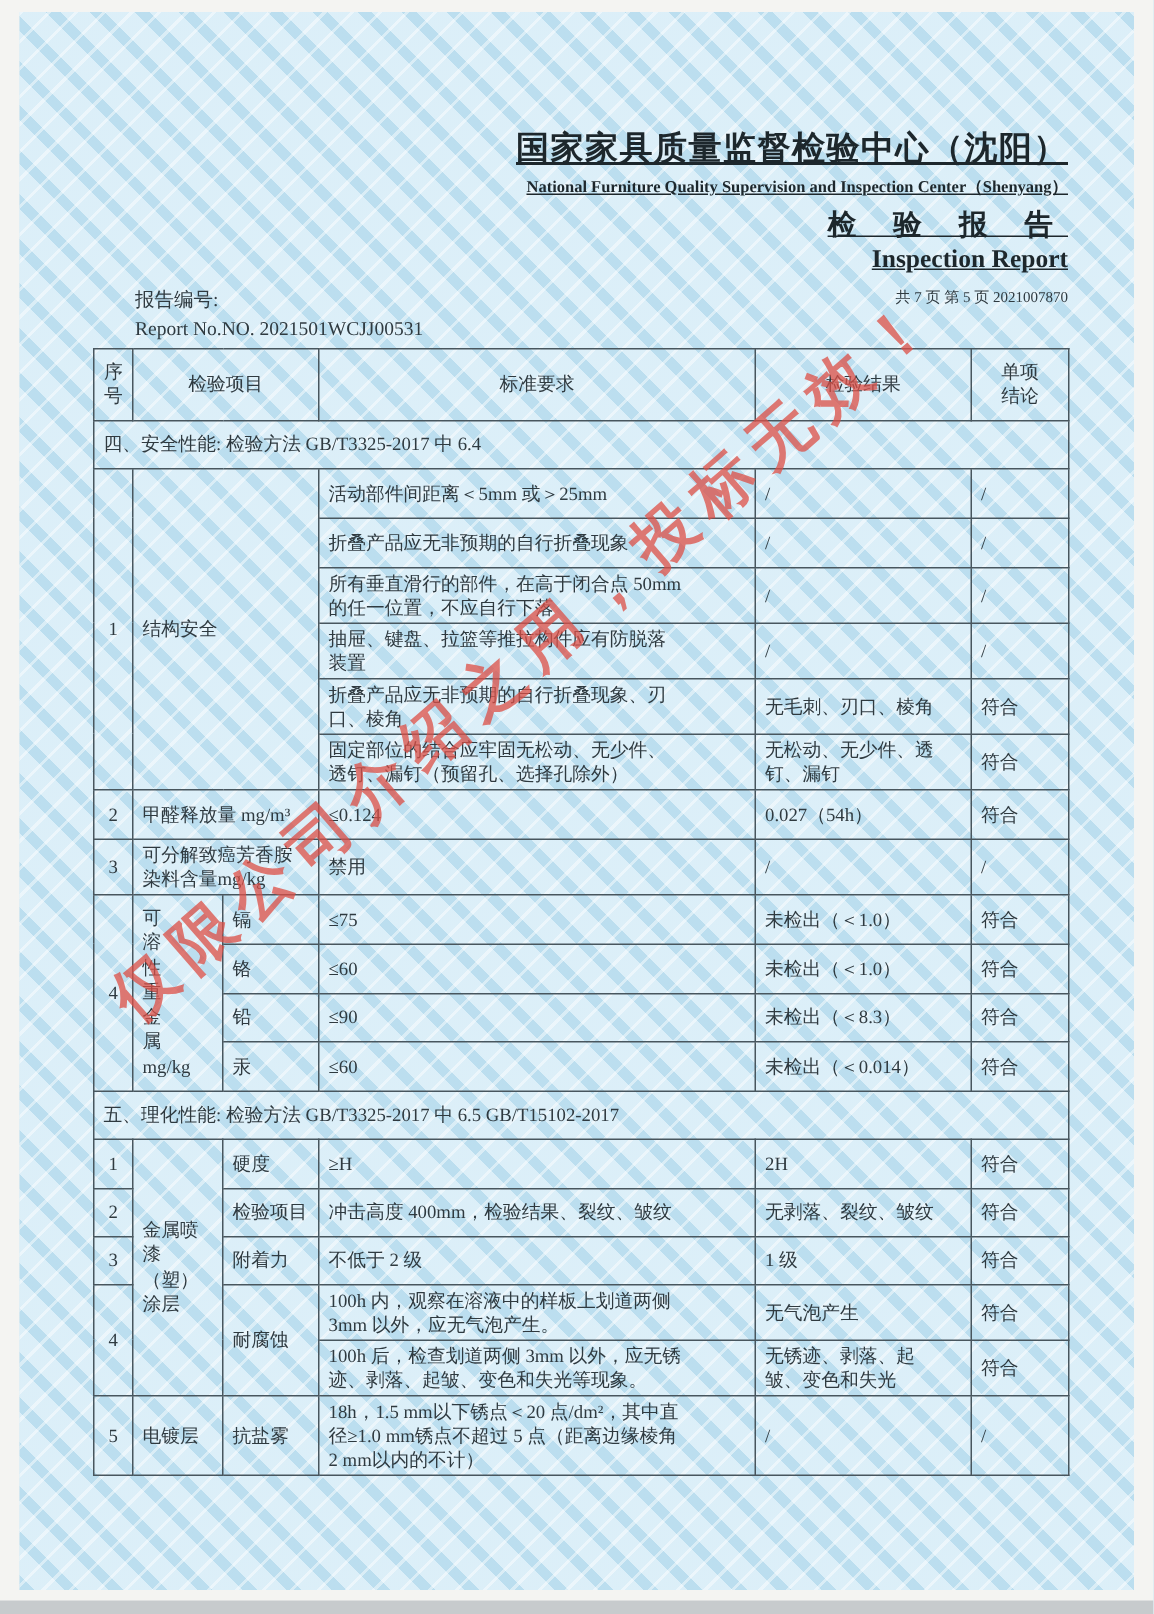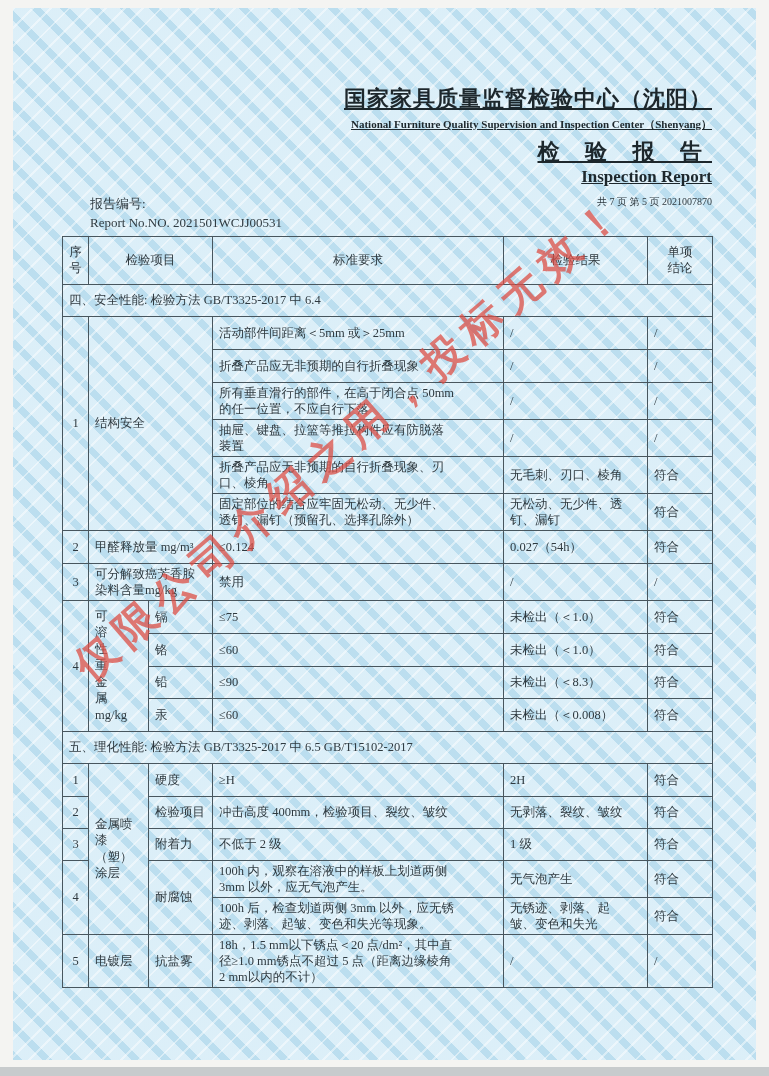--- a/index.html
+++ b/index.html
@@ -14,21 +14,21 @@
     background:
       repeating-linear-gradient(135deg, rgba(255,255,255,0.45) 0 2px, rgba(255,255,255,0) 2px 13px),
       repeating-linear-gradient(45deg, rgba(168,212,234,0.50) 0 7px, rgba(222,240,249,0.85) 7px 21px),
       #cfe8f4;
   }
   .edge-bottom{position:absolute;left:0;right:0;bottom:0;height:9px;background:#c7cbcd;}
   .content{position:relative;margin:0 43px 0 49px;width:650px;}
   .doc-header{padding-top:76px;text-align:right;color:#1d272c;text-decoration:underline;}
   .org-cn{font-size:22px;font-weight:bold;letter-spacing:1px;}
   .org-en{font-size:11px;font-weight:bold;margin-top:3px;}
-  .title-cn{font-size:22px;font-weight:bold;letter-spacing:10px;margin-top:5px;}
+  .title-cn{font-size:19px;font-weight:bold;letter-spacing:10px;margin-top:5px;}
   .title-en{font-size:17px;font-weight:bold;margin-top:0px;}
   .report-line{display:flex;justify-content:space-between;align-items:flex-start;margin-top:8px;margin-bottom:3px;font-size:13px;}
   .report-no-block{line-height:1.45;padding-left:28px;}
   .page-info{font-size:10px;padding-bottom:1px;}
   table.rpt{
     border-collapse:collapse;table-layout:fixed;width:650px;
     font-size:12.5px;line-height:1.28;
   }
   table.rpt th,table.rpt td{
     border:1px solid #48565e;
@@ -175,21 +175,21 @@
       </tr>
       <tr class="h32">
         <td>铅</td>
         <td>≤90</td>
         <td>未检出（＜8.3）</td>
         <td>符合</td>
       </tr>
       <tr class="h33">
         <td>汞</td>
         <td>≤60</td>
-        <td>未检出（＜0.008）</td>
+        <td>未检出（＜0.014）</td>
         <td>符合</td>
       </tr>
 
       <tr class="h32">
         <td colspan="6" class="sec-title">五、理化性能: 检验方法 GB/T3325-2017 中 6.5  GB/T15102-2017</td>
       </tr>
 
       <tr class="h33">
         <td class="c">1</td>
         <td rowspan="5" class="vlabel">金属喷
@@ -197,21 +197,21 @@
 （塑）
 涂层</td>
         <td>硬度</td>
         <td>≥H</td>
         <td>2H</td>
         <td>符合</td>
       </tr>
       <tr class="h32">
         <td class="c">2</td>
         <td>检验项目</td>
-        <td>冲击高度 400mm，检验项目、裂纹、皱纹</td>
+        <td>冲击高度 400mm，检验结果、裂纹、皱纹</td>
         <td>无剥落、裂纹、皱纹</td>
         <td>符合</td>
       </tr>
       <tr class="h32">
         <td class="c">3</td>
         <td>附着力</td>
         <td>不低于 2 级</td>
         <td>1 级</td>
         <td>符合</td>
       </tr>

